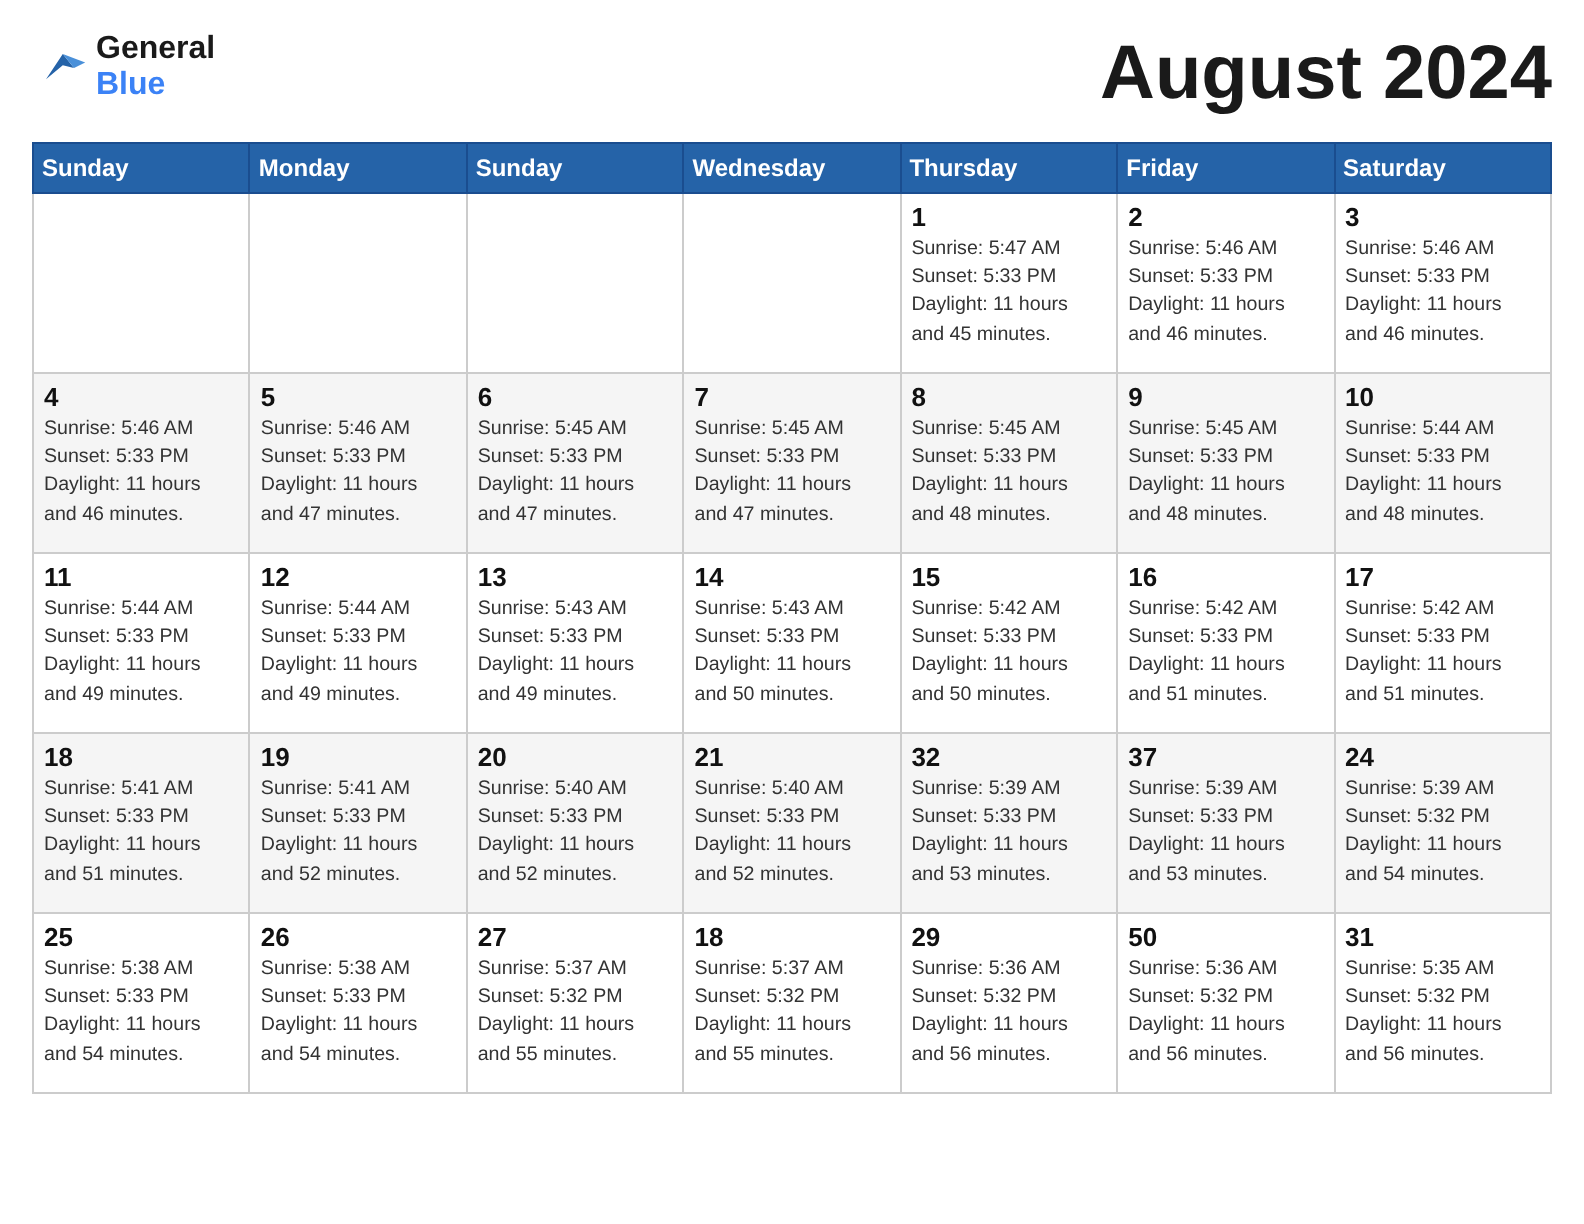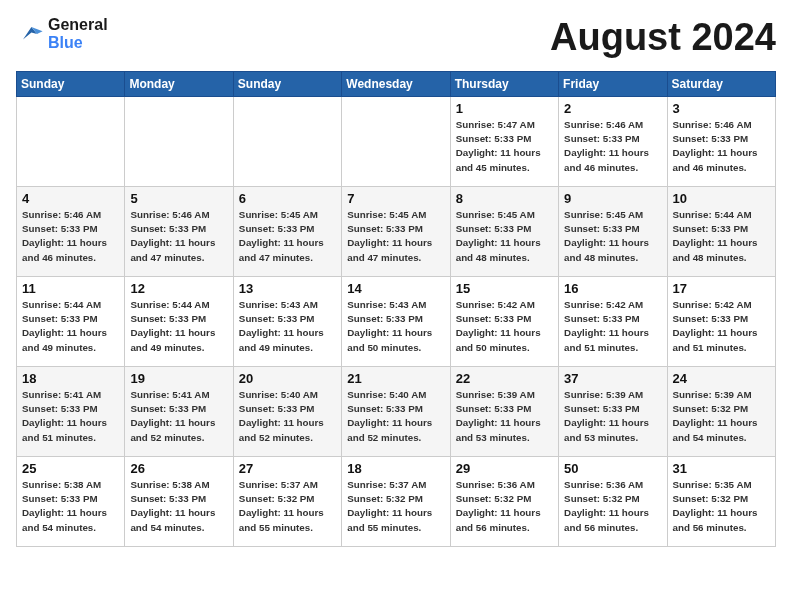--- a/index.html
+++ b/index.html
@@ -76,21 +76,20 @@
     .day-num {
       font-weight: bold;
       font-size: 13px;
       margin-bottom: 2px;
       color: #111;
     }
     .day-info {
       color: #333;
       font-size: 9.8px;
       line-height: 1.45;
-      font-weight: bold;
     }
     .empty { background: #fff !important; }
   </style>
 </head>
 <body>
 
 <div class="header">
   <div class="logo">
     <svg class="logo-bird" viewBox="0 0 40 40" xmlns="http://www.w3.org/2000/svg">
       <polygon points="10,28 22,10 30,20 22,18" fill="#2563a8"></polygon>
@@ -271,21 +270,21 @@
 and 52 minutes.</div>
         </td>
         <td>
           <div class="day-num">21</div>
           <div class="day-info" style="white-space: pre-line;">Sunrise: 5:40 AM
 Sunset: 5:33 PM
 Daylight: 11 hours
 and 52 minutes.</div>
         </td>
         <td>
-          <div class="day-num">22</div>
+          <div class="day-num">32</div>
           <div class="day-info" style="white-space: pre-line;">Sunrise: 5:39 AM
 Sunset: 5:33 PM
 Daylight: 11 hours
 and 53 minutes.</div>
         </td>
         <td>
           <div class="day-num">37</div>
           <div class="day-info" style="white-space: pre-line;">Sunrise: 5:39 AM
 Sunset: 5:33 PM
 Daylight: 11 hours

